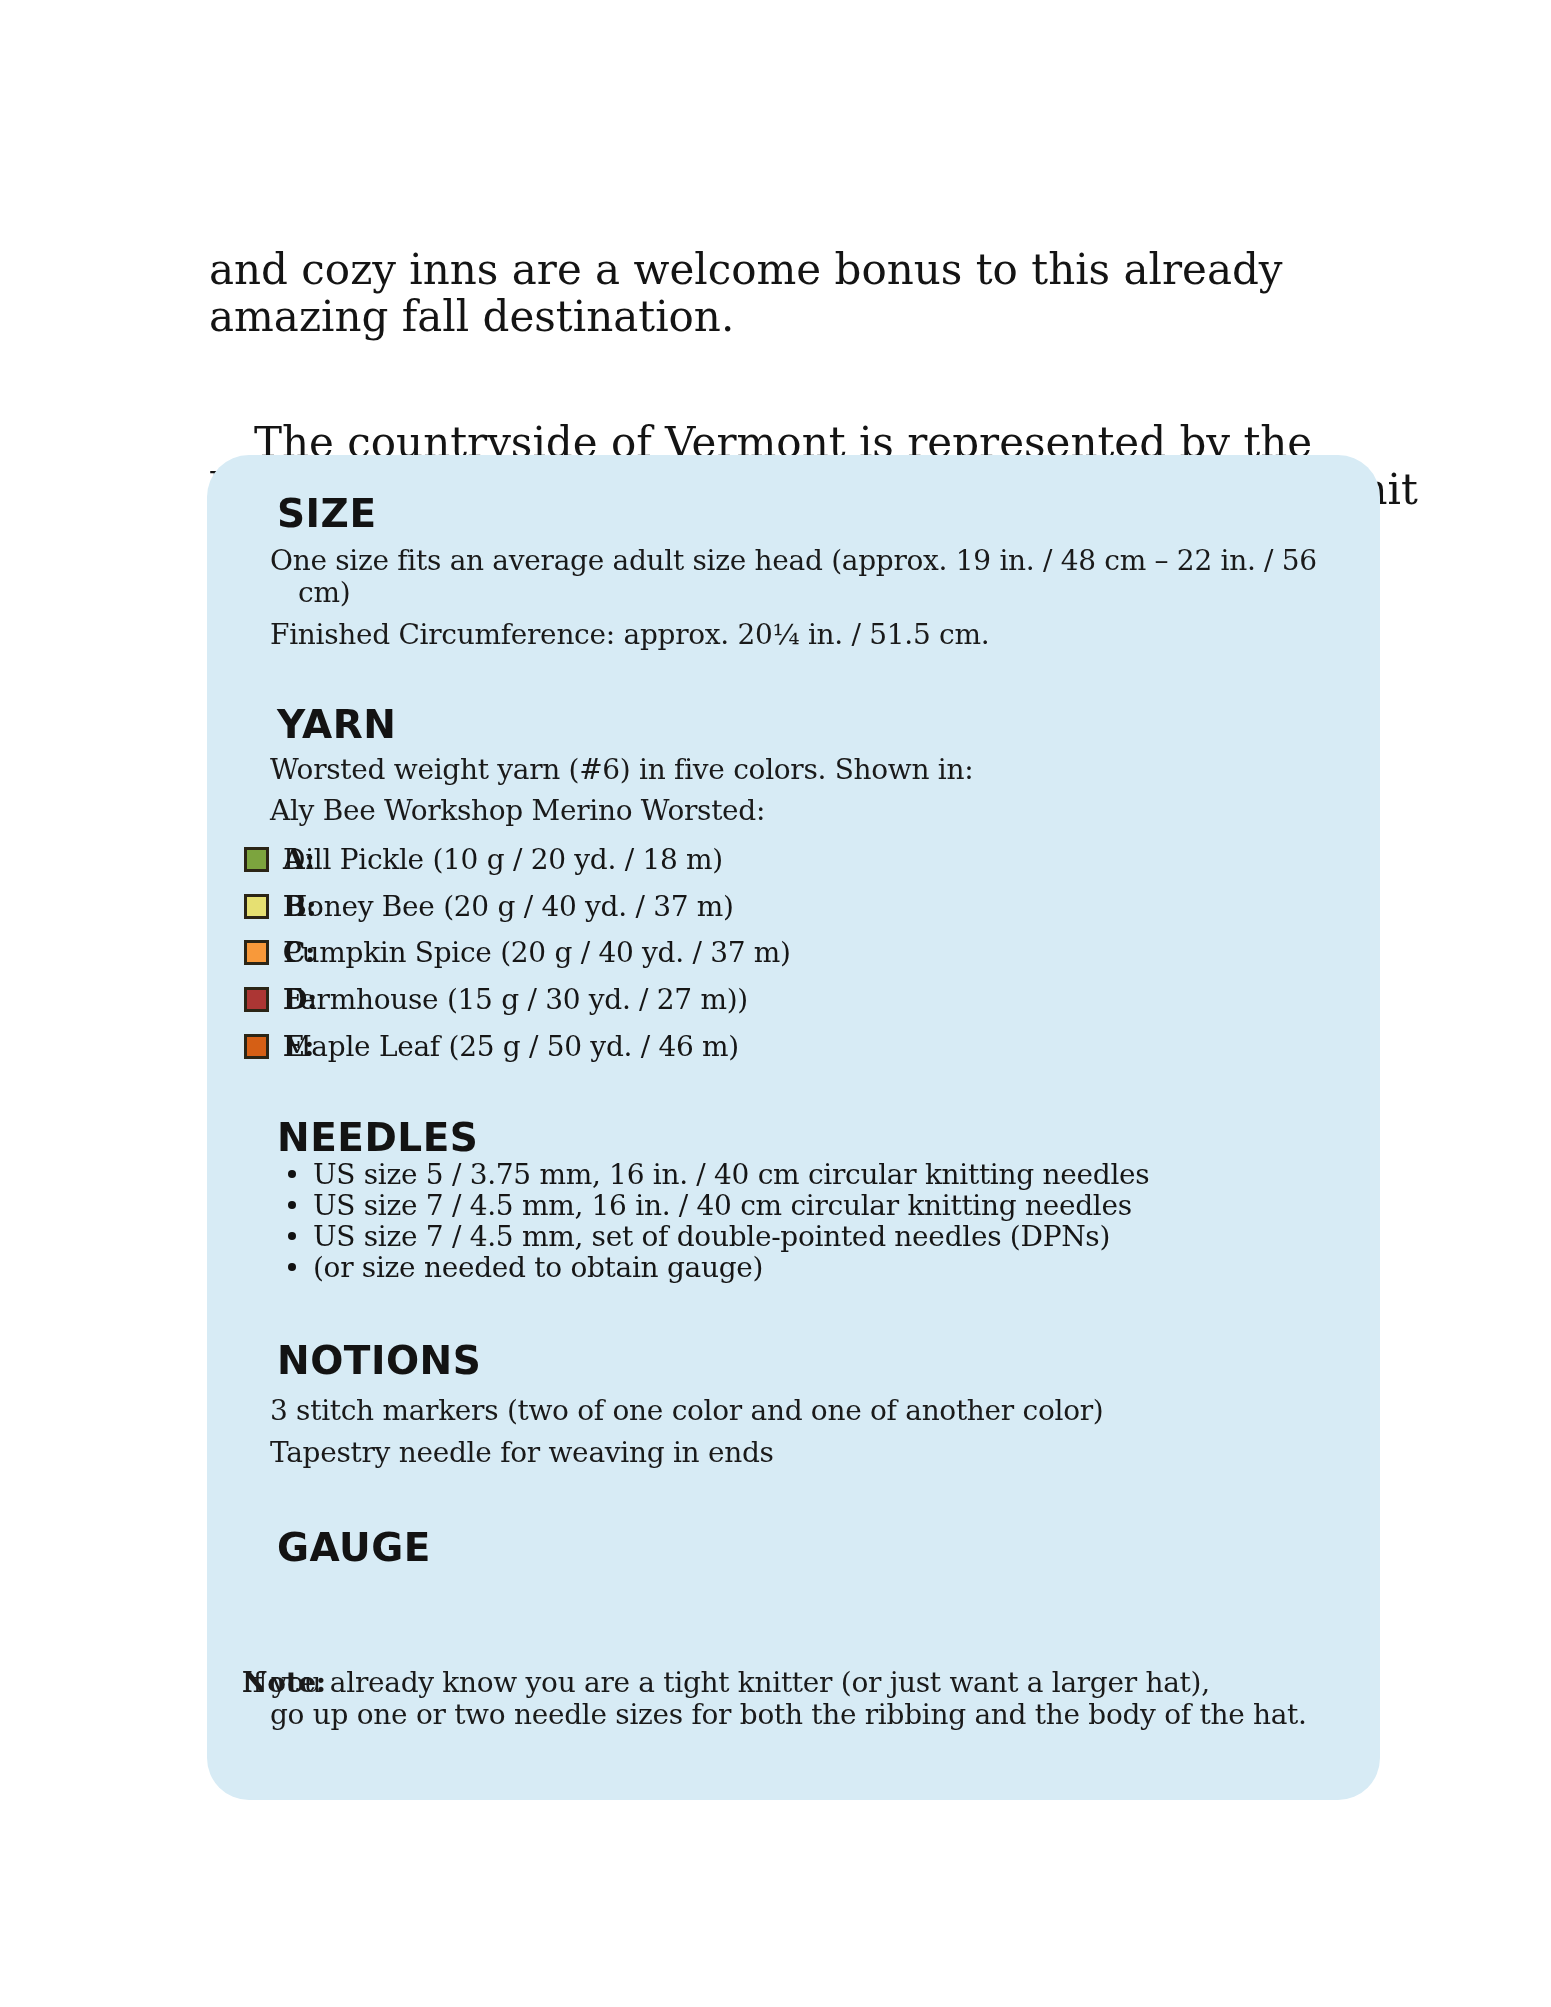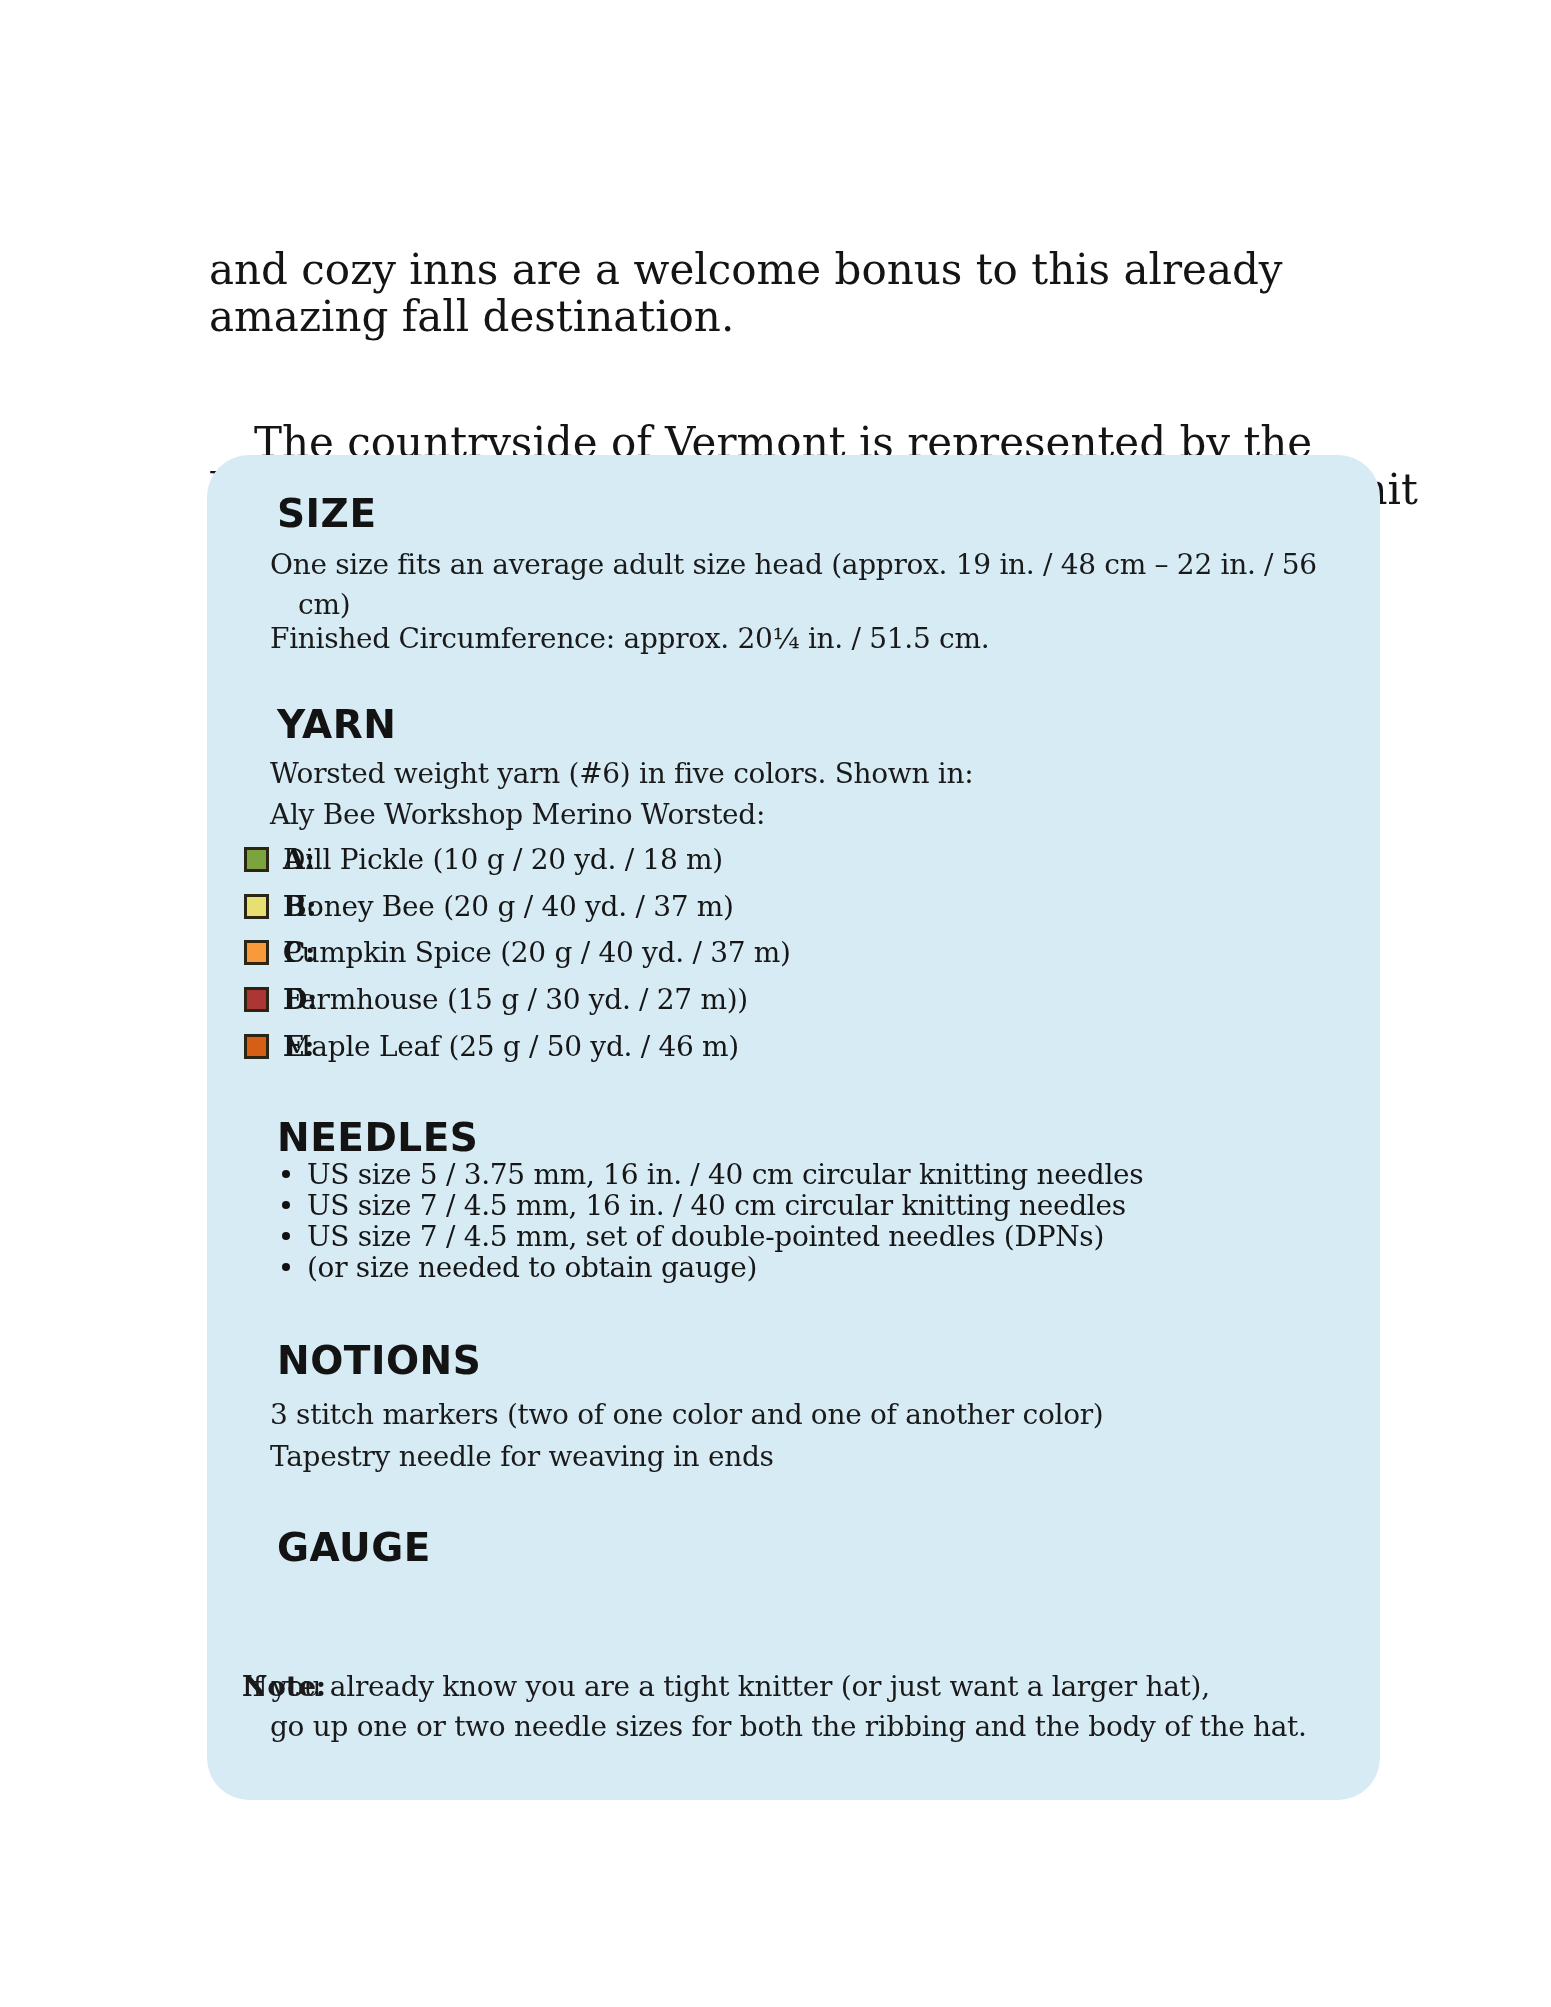--- a/index.html
+++ b/index.html
@@ -17,32 +17,32 @@
     position:absolute;left:207px;top:455px;width:1173px;height:1345px;
     background:#d7ebf5;border-radius:42px;text-decoration:underline;
   }
   .panel *{position:absolute;}
   .heading{
     font-family:"DejaVu Sans",sans-serif;font-weight:700;
     font-size:39px;line-height:44px;letter-spacing:0.5px;color:#131313;
     left:70px;white-space:nowrap;
   }
   .body-text{
-    font-size:28px;line-height:40px;letter-spacing:-0.3px;
+    font-size:28px;line-height:32px;letter-spacing:-0.3px;
     left:63px;width:1115px;color:#1a1a1a;
   }
   .hang{white-space:pre-line;padding-left:28px;text-indent:-28px;}
   .yarn-row{left:37px;width:1100px;font-size:28px;line-height:32px;letter-spacing:-0.3px;white-space:nowrap;}
   .yarn-row .swatch{
     position:static;display:inline-block;width:25px;height:25px;
     border:3px solid #2b2516;box-sizing:border-box;margin-right:14px;
     transform:translateY(3px);
   }
   .yarn-row b{font-weight:700;}
-  .bullet-list{left:75px;width:1080px;}
+  .bullet-list{left:81px;width:1080px;}
   .bullet-list .row{position:static;display:block;font-size:28px;line-height:31px;letter-spacing:-0.3px;white-space:nowrap;}
   .bullet-list .dot{
     position:static;display:inline-block;width:8px;height:8px;border-radius:50%;
     background:#111;margin-right:17px;transform:translateY(-6px);
   }
   b{font-weight:700;}
 </style>
 </head>
 <body>
 

